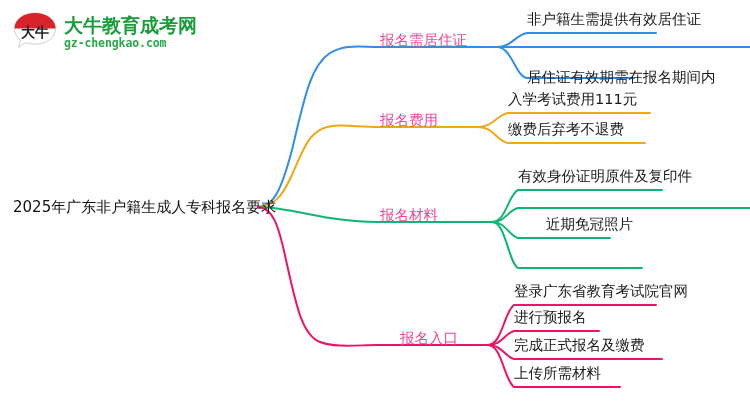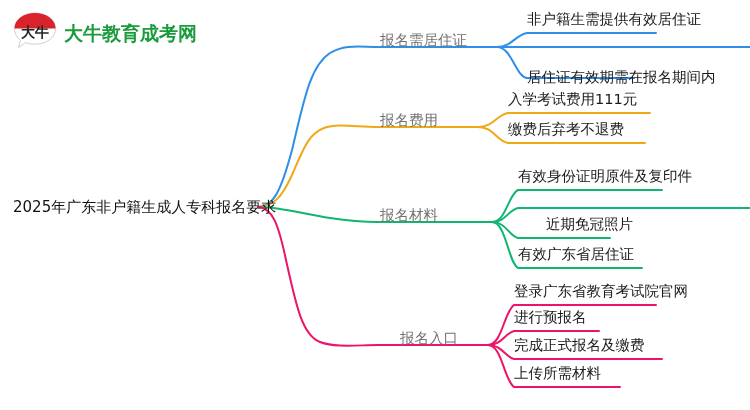--- a/index.html
+++ b/index.html
@@ -75,21 +75,21 @@
     color: #1a1a1a;
     white-space: nowrap;
     line-height: 1;
   }
   .root-label {
     font-size: 15px;
     color: #111111;
   }
   .branch-label {
     font-size: 14.5px;
-    color: #737373;
+    color: #ec4899;
   }
   .leaf-label {
     font-size: 14.5px;
     color: #1a1a1a;
   }
 </style>
 </head>
 <body>
 
 <div id="mindmap-root">
@@ -97,20 +97,21 @@
   <div class="logo-block">
     <div class="logo-mark">
       <svg width="46" height="44" viewBox="0 0 46 44" xmlns="http://www.w3.org/2000/svg">
         <path d="M23 2 C34.6 2 43.5 8.6 43.5 17.6 C43.5 26.6 34.6 33.2 23 33.2 C19.6 33.2 16.4 32.6 13.6 31.6 L6.5 36.5 L8.6 29.4 C4.6 26.5 2.5 22.3 2.5 17.6 C2.5 8.6 11.4 2 23 2 Z" fill="#ffffff" stroke="#cfcfcf" stroke-width="1"></path>
         <path d="M23 2 C34.6 2 43.5 8.6 43.5 17.6 L2.5 17.6 C2.5 8.6 11.4 2 23 2 Z" fill="#d8232a"></path>
         <text x="23" y="26" text-anchor="middle" font-size="14" font-weight="bold" font-family="DejaVu Sans, sans-serif" fill="#222222">大牛</text>
       </svg>
     </div>
     <div class="logo-text-wrap">
       <div class="logo-title">大牛教育成考网</div>
+      <div class="logo-sub">gz-chengkao.com</div>
     </div>
   </div>
 
   <svg id="connectors" viewBox="0 0 750 410" xmlns="http://www.w3.org/2000/svg">
     <g fill="none" stroke-width="2" stroke-linecap="round">
 
       <path stroke="#2f8fe6" d="M258,207 C272,207 280,195 292,150 C304,100 310,66 330,53 C345,44 360,47 378,47"></path>
       <path stroke="#2f8fe6" d="M378,47 L497,47"></path>
       <path stroke="#2f8fe6" d="M497,47 C512,47 515,35 527,33 L656,33"></path>
       <path stroke="#2f8fe6" d="M497,47 L527,47 L750,47"></path>
@@ -145,20 +146,19 @@
   <div class="node-label branch-label" style="left:380px; top:331px;margin-left:20px;">报名入口</div>
 
   <div class="node-label leaf-label" style="left:527px; top:12px;">非户籍生需提供有效居住证</div>
   <div class="node-label leaf-label" style="left:527px; top:26px;margin-top:44px;">居住证有效期需在报名期间内</div>
 
   <div class="node-label leaf-label" style="left:508px; top:92px;">入学考试费用111元</div>
   <div class="node-label leaf-label" style="left:508px; top:122px;">缴费后弃考不退费</div>
 
   <div class="node-label leaf-label" style="left:518px; top:169px;">有效身份证明原件及复印件</div>
   <div class="node-label leaf-label" style="left:546px; top:217px;">近期免冠照片</div>
-  <div class="node-label leaf-label" style="left:518px; top:247px;">有效广东省居住证</div>
 
   <div class="node-label leaf-label" style="left:514px; top:284px;">登录广东省教育考试院官网</div>
   <div class="node-label leaf-label" style="left:514px; top:310px;">进行预报名</div>
   <div class="node-label leaf-label" style="left:514px; top:338px;">完成正式报名及缴费</div>
   <div class="node-label leaf-label" style="left:514px; top:366px;">上传所需材料</div>
 
 </div>
 
 </body></html>

